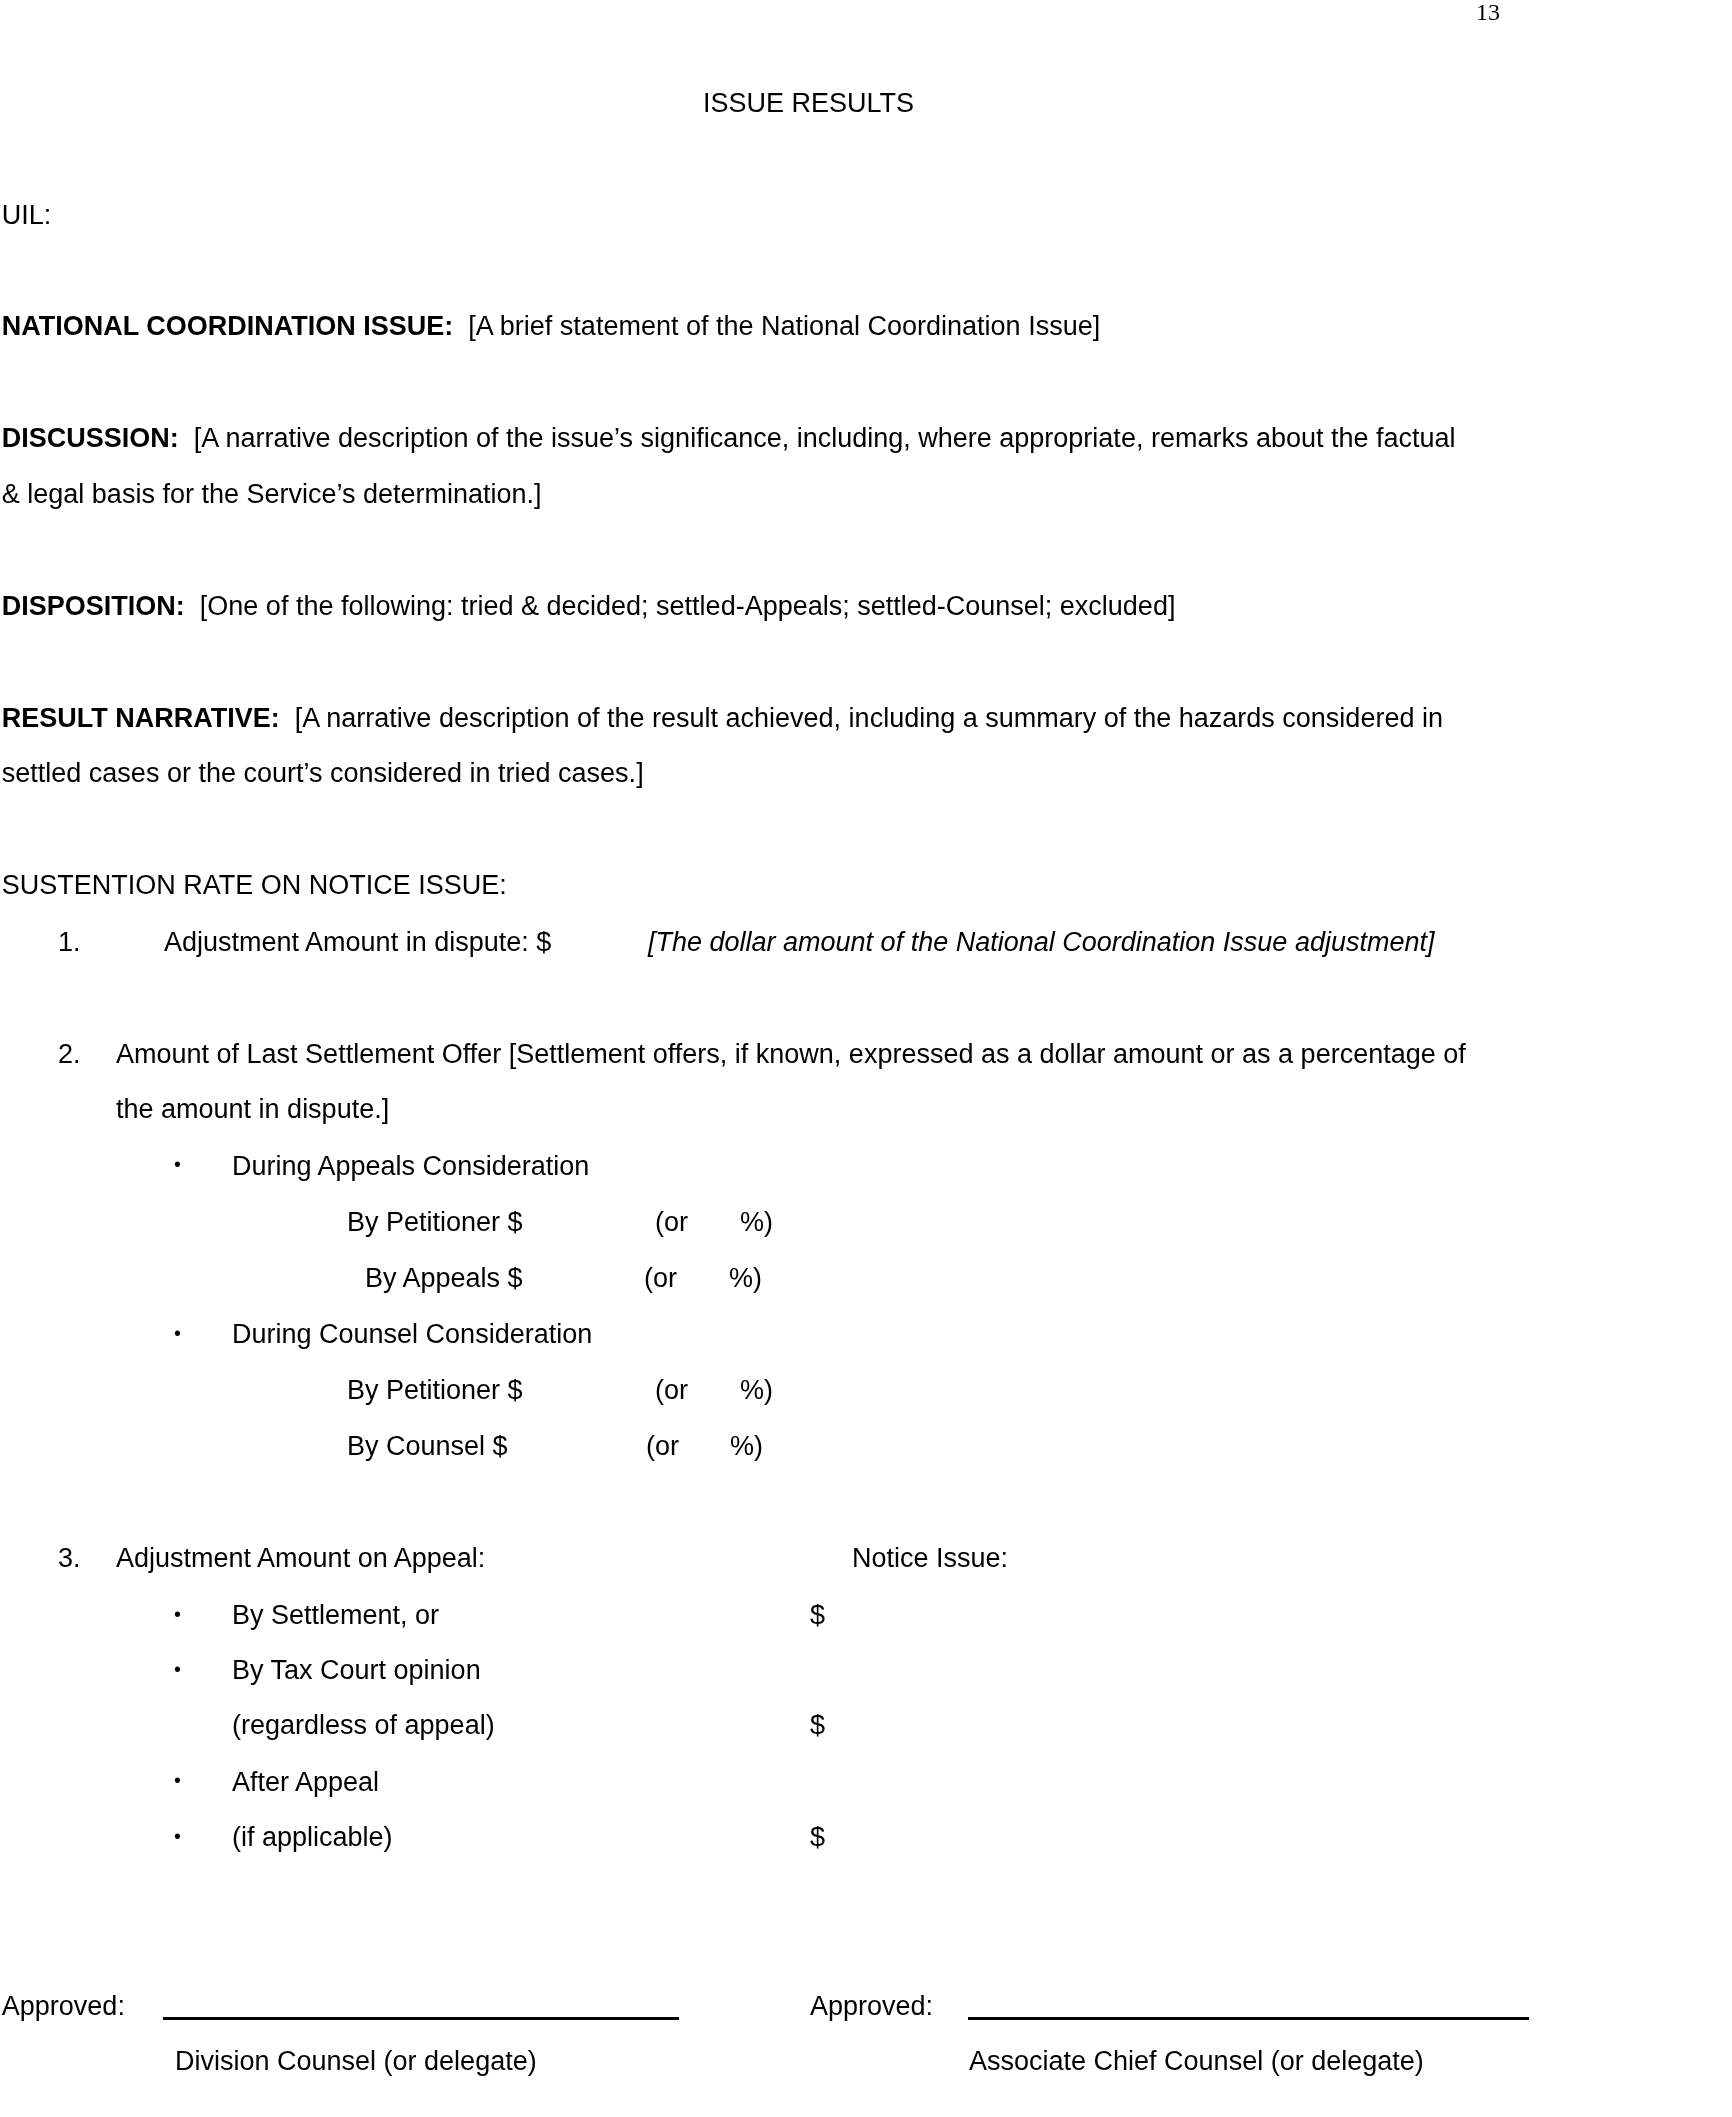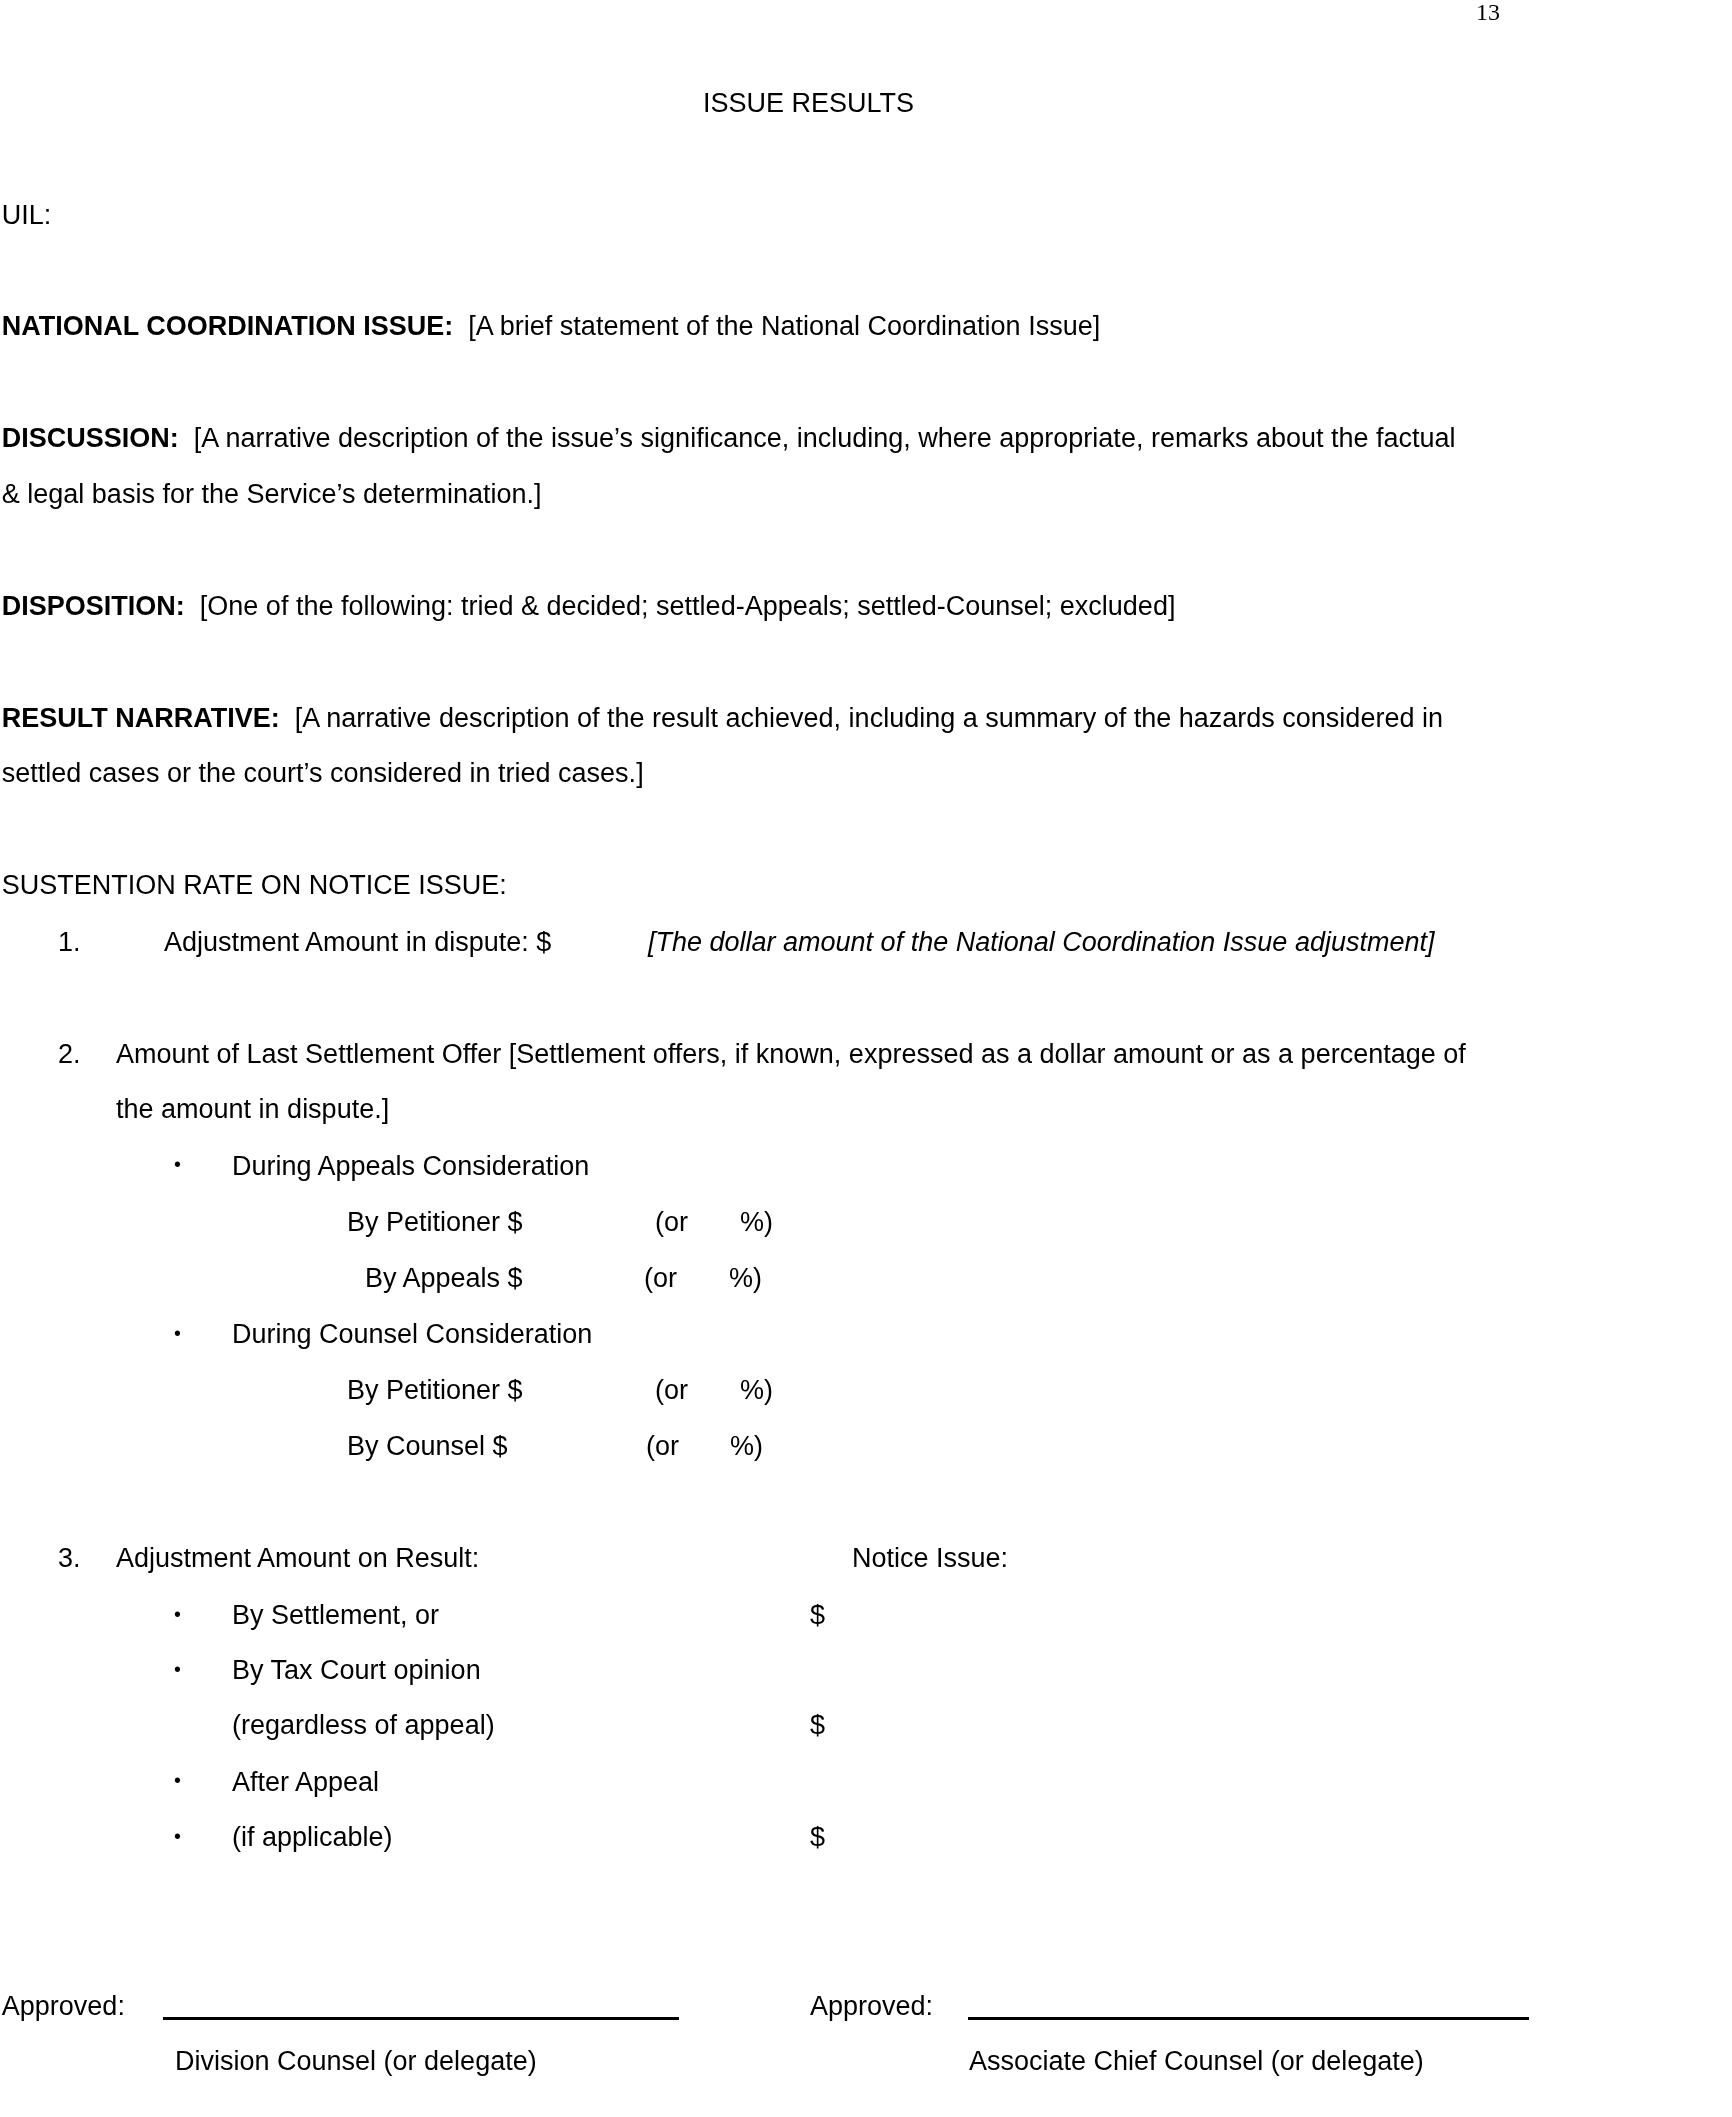--- a/index.html
+++ b/index.html
@@ -61,21 +61,21 @@
 <div class="abs bullet" style="left:174px; top:1324px;">•</div>
 <div class="abs" style="left:232px; top:1321px;">During Counsel Consideration</div>
 <div class="abs" style="left:347px; top:1377px;">By Petitioner  $</div>
 <div class="abs" style="left:655px; top:1377px;">(or</div>
 <div class="abs" style="left:740px; top:1377px;">%)</div>
 <div class="abs" style="left:347px; top:1433px;">By Counsel  $</div>
 <div class="abs" style="left:646px; top:1433px;">(or</div>
 <div class="abs" style="left:730px; top:1433px;">%)</div>
 
 <div class="abs" style="left:58px; top:1545px;">3.</div>
-<div class="abs" style="left:116px; top:1545px;">Adjustment Amount on Result:</div>
+<div class="abs" style="left:116px; top:1545px;">Adjustment Amount on Appeal:</div>
 <div class="abs" style="left:852px; top:1545px;">Notice Issue:</div>
 
 <div class="abs bullet" style="left:174px; top:1605px;">•</div>
 <div class="abs" style="left:232px; top:1602px;">By Settlement, or</div>
 <div class="abs" style="left:810px; top:1602px;">$</div>
 
 <div class="abs bullet" style="left:174px; top:1660px;">•</div>
 <div class="abs" style="left:232px; top:1657px;">By Tax Court opinion</div>
 
 <div class="abs" style="left:232px; top:1712px;">(regardless of appeal)</div>

